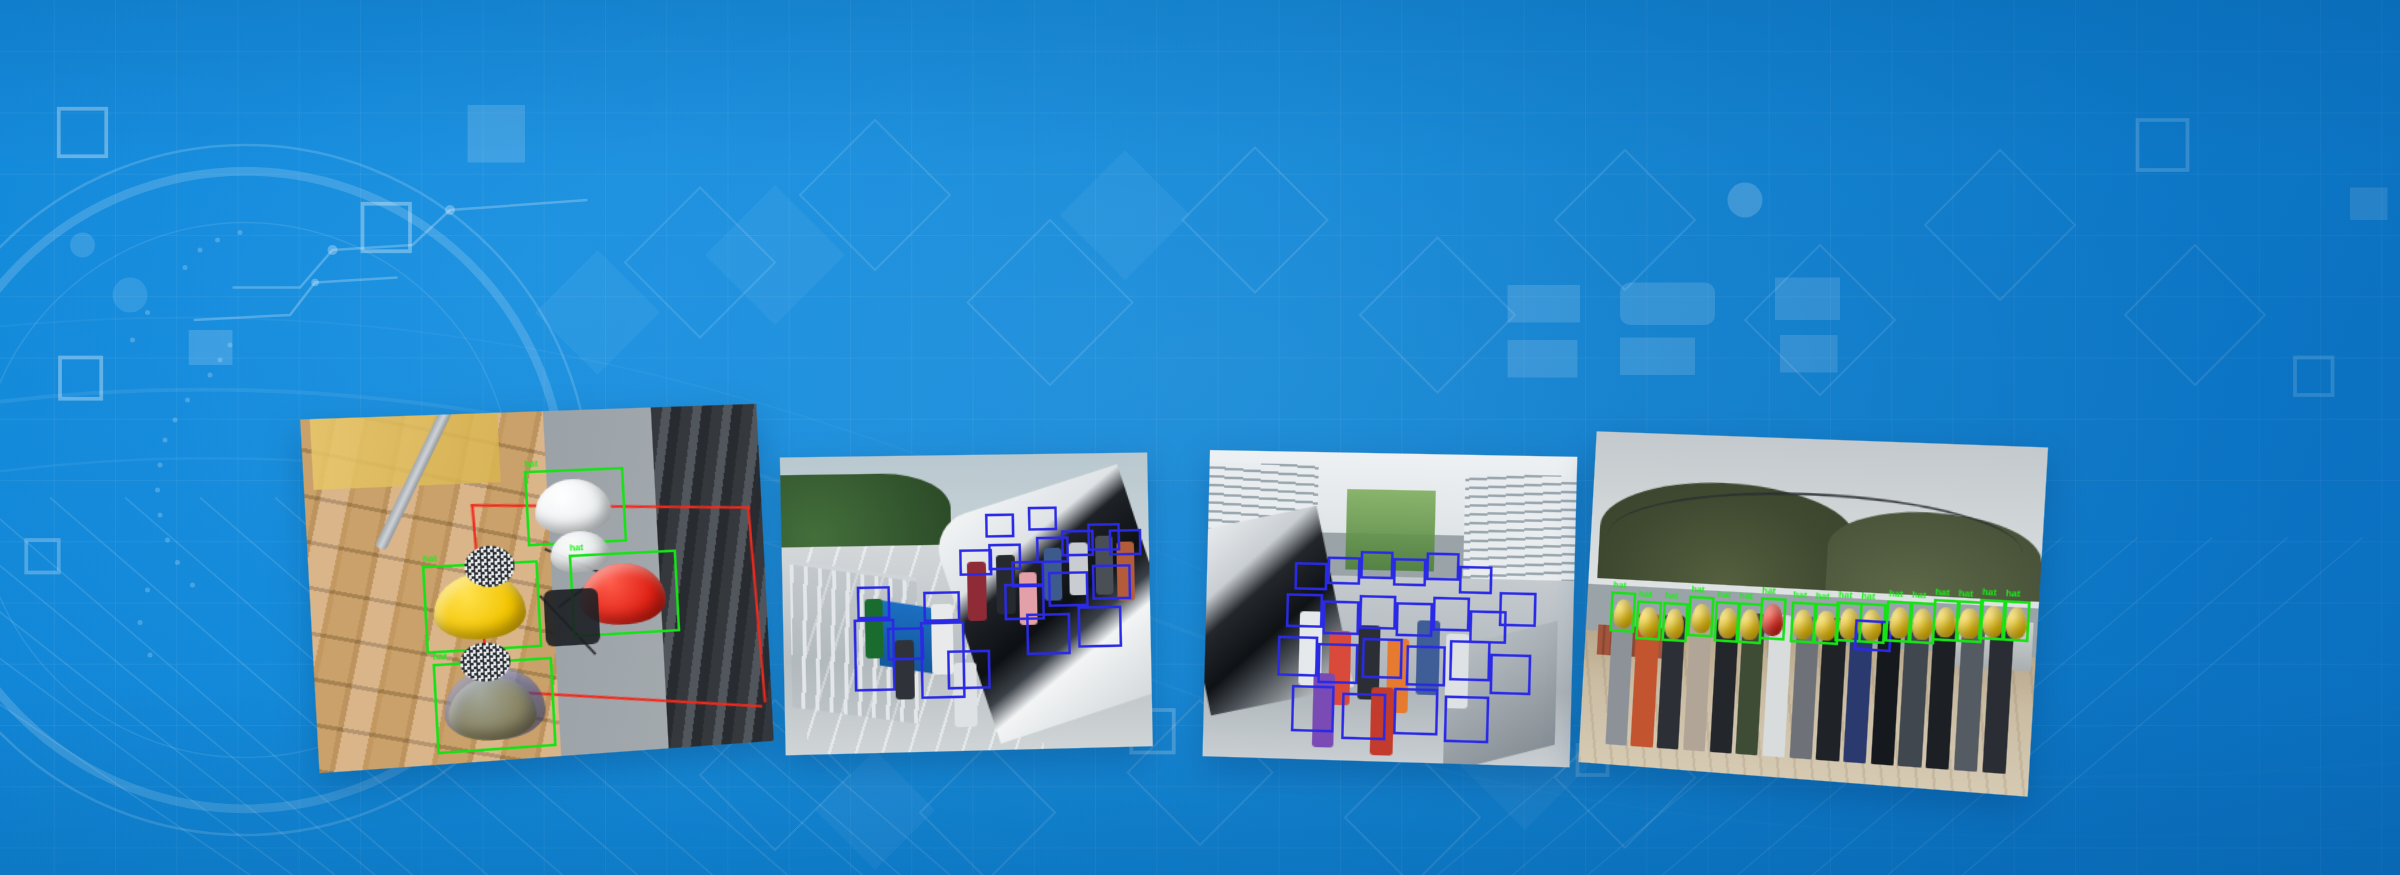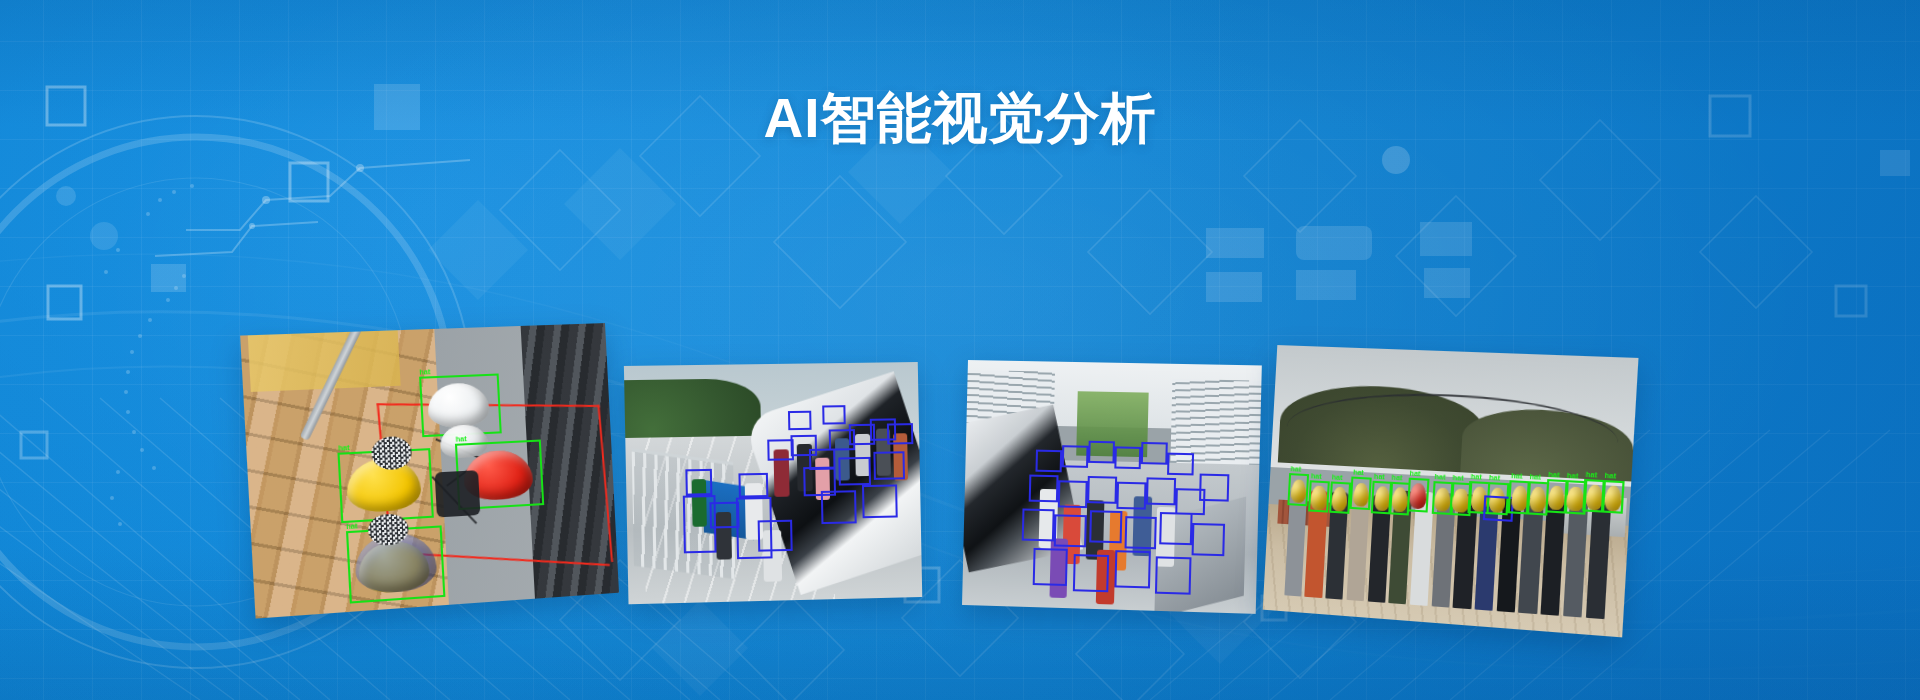--- a/index.html
+++ b/index.html
@@ -297,21 +297,20 @@
       <line x1="1450" y1="700" x2="1770" y2="430"></line>
       <line x1="1510" y1="700" x2="1830" y2="430"></line>
       <line x1="1570" y1="700" x2="1890" y2="430"></line>
     </g>
   </svg>
 
   <div class="bg-layer grid-fade"></div>
   <div class="bg-layer vignette"></div>
 
   <div class="headings">
-    <h1 class="title">AI智能视觉分析</h1>
   </div>
 
   <div class="strip">
 
     <div class="card" id="card1">
       <div class="inner">
         <div class="scene">
           <div class="wh-floor"></div>
           <div class="wh-boxes"></div>
           <div class="wh-strip-yellow"></div>

